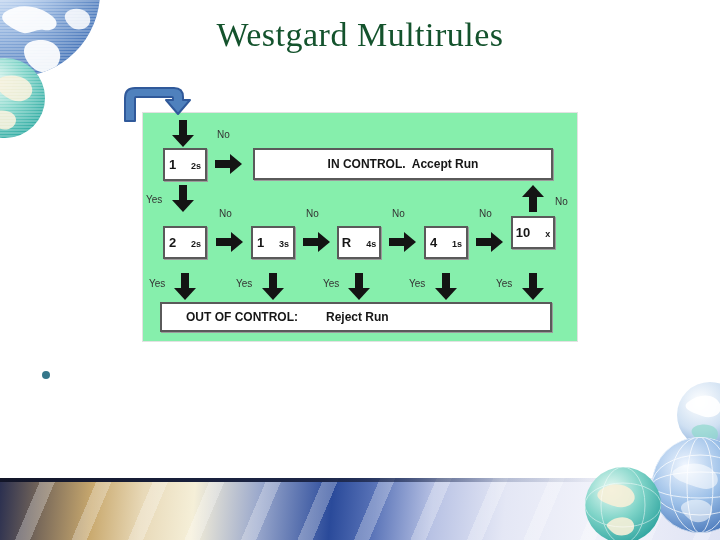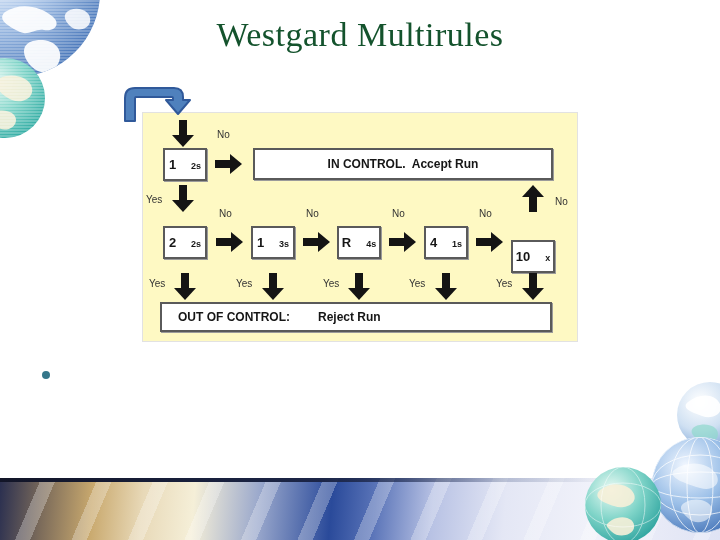--- a/index.html
+++ b/index.html
@@ -10,21 +10,21 @@
   }
   
   .title{
     position:absolute;top:16px;left:0;width:100%;
     text-align:center;font-family:"Liberation Serif",serif;
     font-size:34px;font-weight:400;color:#14532d;letter-spacing:.5px;
   }
   
   .diagram{
     position:absolute;left:142px;top:112px;width:434px;height:228px;
-    background:#fef9c3;border:1px solid #e2e2e2;z-index:3;
+    background:#86efac;border:1px solid #e2e2e2;z-index:3;
   }
   .rule-box{
     position:absolute;width:44px;height:33px;background:#fff;
     border:2px solid #5a5a5a;box-shadow:1px 1px 0 #9b9b9b;
     display:flex;align-items:center;justify-content:center;
     font-size:13px;font-weight:bold;color:#161616;box-sizing:border-box;
   }
   .rule-box sub{font-size:9px;font-weight:bold;margin-left:15px;transform:translateY(1px);}
   .wide-box{
     position:absolute;background:#fff;border:2px solid #5a5a5a;
@@ -164,37 +164,37 @@
     <div class="rule-box" style="left:194px;top:113px;">
       <span>R</span>
         <sub>4s</sub>
     </div>
     <div class="arr-right" style="left:246px;top:119px;"></div>
     <div class="rule-box" style="left:281px;top:113px;">
       <span>4</span>
         <sub>1s</sub>
     </div>
     <div class="arr-right" style="left:333px;top:119px;"></div>
-    <div class="rule-box" style="left:368px;top:127px;">
+    <div class="rule-box" style="left:368px;top:103px;">
       <span>10</span>
         <sub>x</sub>
     </div>
 
     <div class="lbl" style="left:6px;top:166px;">Yes</div>
     <div class="arr-down" style="left:31px;top:160px;"></div>
     <div class="lbl" style="left:93px;top:166px;">Yes</div>
     <div class="arr-down" style="left:119px;top:160px;"></div>
     <div class="lbl" style="left:180px;top:166px;">Yes</div>
     <div class="arr-down" style="left:205px;top:160px;"></div>
     <div class="lbl" style="left:266px;top:166px;">Yes</div>
     <div class="arr-down" style="left:292px;top:160px;"></div>
     <div class="lbl" style="left:353px;top:166px;">Yes</div>
     <div class="arr-down" style="left:379px;top:160px;"></div>
 
-    <div class="wide-box" style="left:17px;top:189px;width:392px;height:30px;padding-left:16px;">
+    <div class="wide-box" style="left:17px;top:189px;width:392px;height:30px;padding-left:24px;">
       <span>OUT OF CONTROL:</span>
       <span class="gap">Reject Run</span>
     </div>
   </div>
 
   <div class="bullet-dot"></div>
 
   <div class="banner"></div>
 
   <svg class="globes-br" width="152" height="162" viewBox="0 0 152 162">

